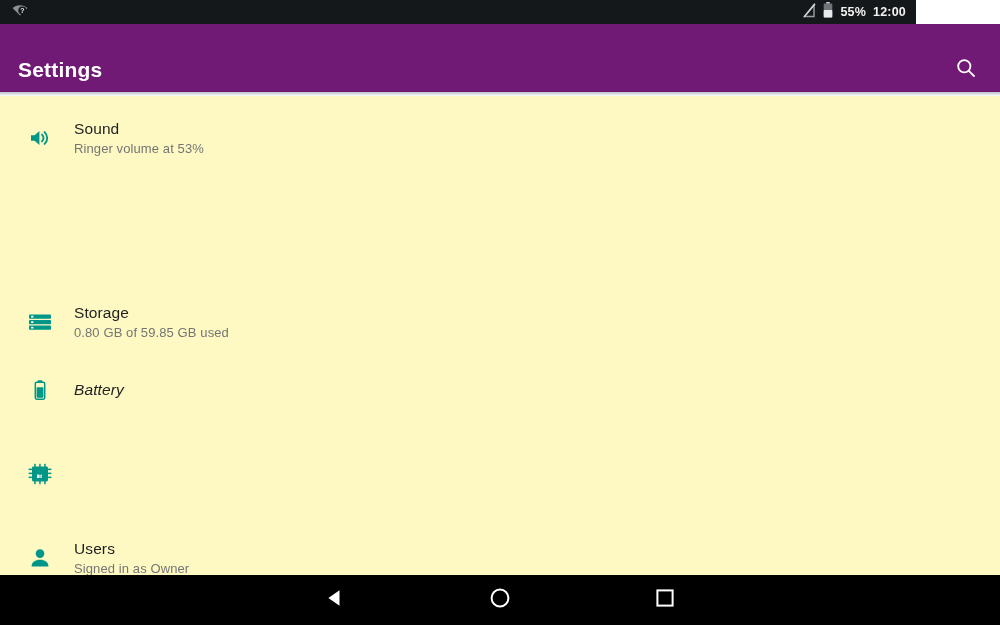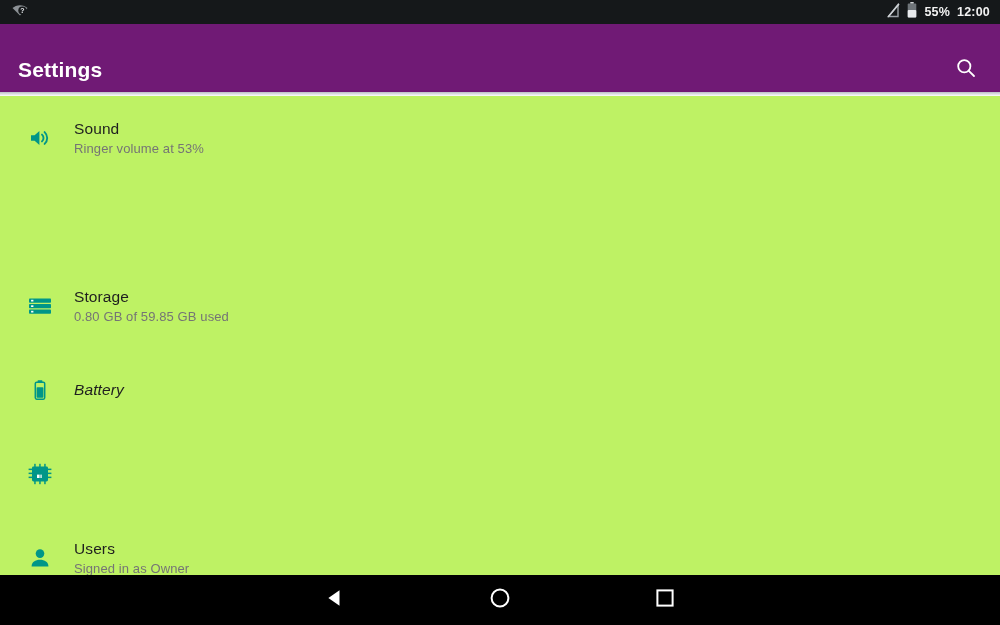--- a/index.html
+++ b/index.html
@@ -6,21 +6,21 @@
   html, body {
     width:1000px; height:625px;
     background:#ffffff;
     font-family:"Liberation Sans", sans-serif;
     overflow:hidden;
   }
   #screen { position:relative; width:1000px; height:625px; background:#fff; }
 
   
   .status-bar {
-    position:absolute; top:0; left:0; width:1000px; height:24px;
+    position:absolute; top:0; left:0; width:916px; height:24px;
     background:#15181a;
     display:flex; align-items:center; justify-content:space-between;
     padding:0 10px 0 12px;
   }
   .status-left { display:flex; align-items:center; gap:6px; }
   .status-right { display:flex; align-items:center; gap:7px; }
   .status-text {
     color:#f2f2f2; font-size:12.5px; font-weight:bold;
     letter-spacing:.2px; line-height:24px;
   }
@@ -41,21 +41,21 @@
     cursor:pointer;
   }
   .app-shadow {
     position:absolute; top:92px; left:0; width:1000px; height:4px;
     background:linear-gradient(to bottom, rgba(130,142,152,.55), rgba(255,255,255,0));
   }
 
   
   .list {
     position:absolute; top:96px; left:0; width:1000px; height:479px;
-    background:#bef264; overflow:hidden;
+    background:#fef9c3; overflow:hidden;
   }
   .row {
     position:absolute; left:0; width:1000px; height:84px;
     display:flex; align-items:center; cursor:pointer;
   }
   .row-icon {
     width:74px; min-width:74px; height:84px;
     display:flex; align-items:center; justify-content:center;
     padding-left:6px;
   }
@@ -136,21 +136,21 @@
           <path d="M16.6 6.1a8 8 0 010 11.8" fill="none" stroke="#009688" stroke-width="1.9" stroke-linecap="round"></path>
         </svg>
       </div>
       <div class="row-text">
         <div class="row-title">Sound</div>
         <div class="row-sub">Ringer volume at 53%</div>
       </div>
     </div>
 
 
-    <div class="row" style="top:168px;">
+    <div class="row" style="top:184px;">
       <div class="row-icon">
         <svg width="26" height="24" viewBox="0 0 26 24">
           <rect x="2" y="4.4" width="22" height="4.4" rx="0.8" fill="#009688"></rect>
           <rect x="2" y="9.9" width="22" height="4.4" rx="0.8" fill="#009688"></rect>
           <rect x="2" y="15.4" width="22" height="4.4" rx="0.8" fill="#009688"></rect>
           <rect x="4.1" y="5.8" width="2.3" height="1.7" fill="#ffffff"></rect>
           <rect x="4.1" y="11.3" width="2.3" height="1.7" fill="#ffffff"></rect>
           <rect x="4.1" y="16.8" width="2.3" height="1.7" fill="#ffffff"></rect>
         </svg>
       </div>

